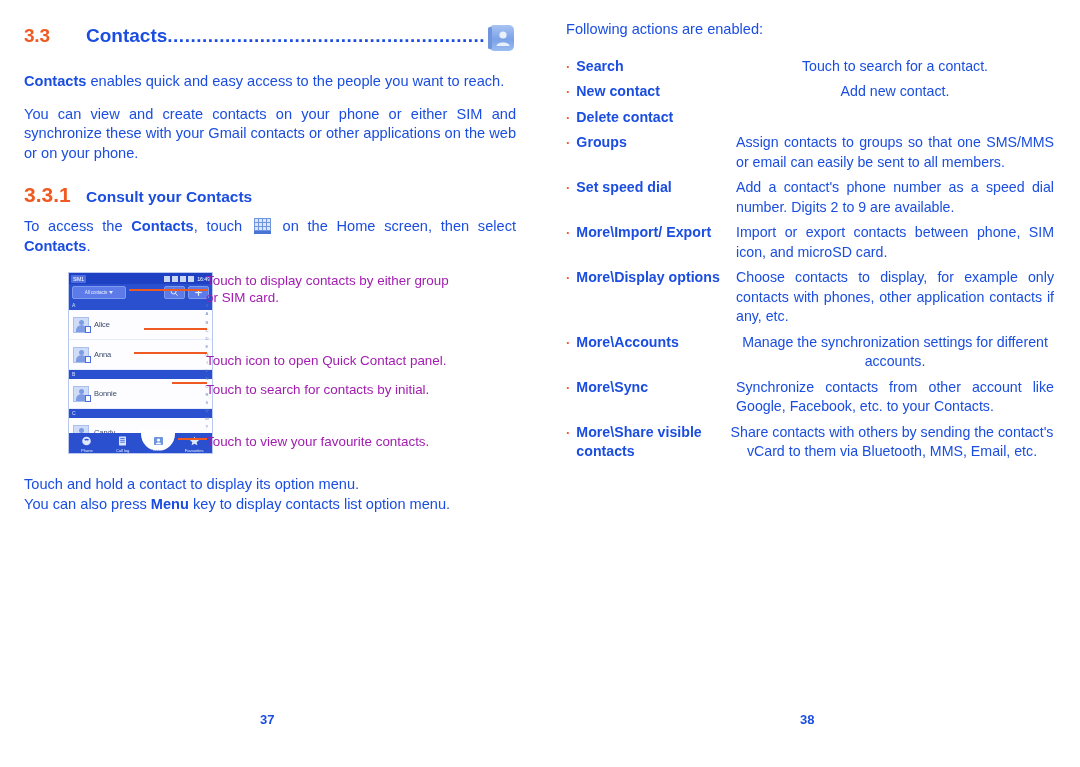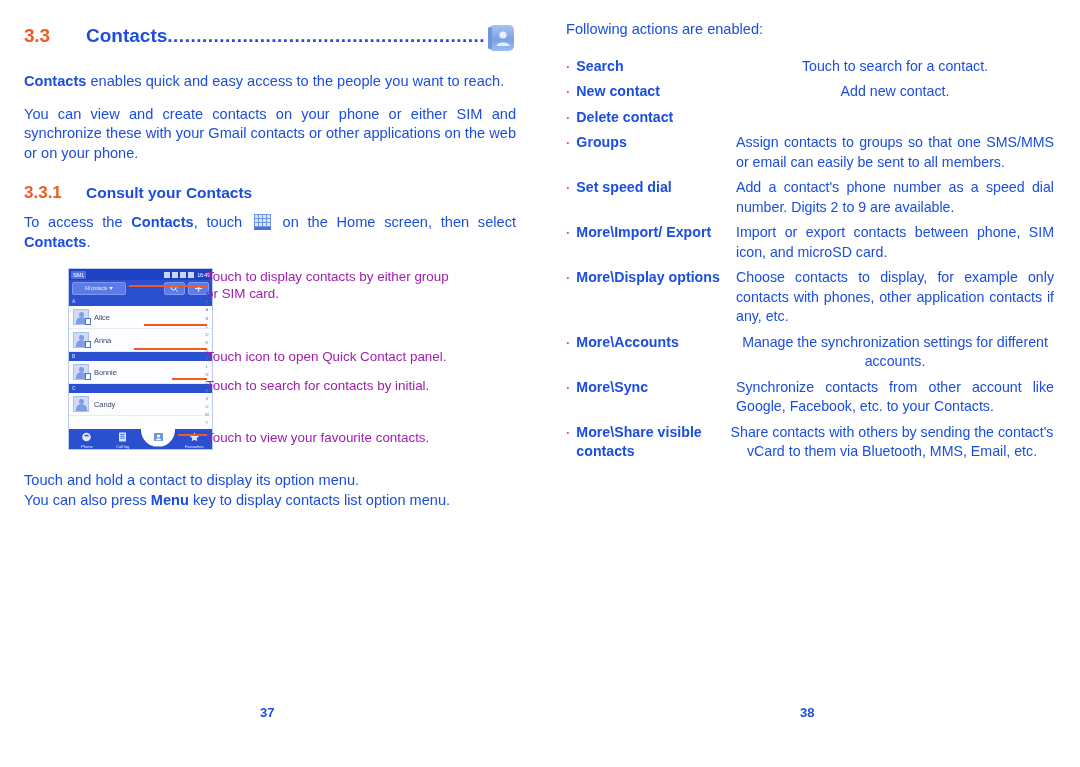--- a/index.html
+++ b/index.html
@@ -73,21 +73,21 @@
 
   .h-sub {
     margin-top: 20px;
     margin-bottom: 10px;
     display: flex;
     align-items: baseline;
   }
   .h-sub-num {
     color: #ef5a22;
     font-weight: bold;
-    font-size: 17px;
+    font-size: 21px;
     width: 62px;
     flex: 0 0 62px;
   }
   .h-sub-title {
     color: #1b4ee0;
     font-weight: bold;
     font-size: 15.5px;
   }
 
   p.body {
@@ -208,21 +208,21 @@
   .ph-divider {
     height: 9px;
     background: #2a50cf;
     color: #d8e2ff;
     font-size: 5px;
     padding-left: 3px;
     line-height: 9px;
     box-sizing: border-box;
   }
   .ph-row {
-    height: 23px;
+    height: 30px;
     display: flex;
     align-items: center;
     padding-left: 4px;
     box-sizing: border-box;
     border-bottom: 1px solid #e6ecfb;
   }
   .ph-avatar {
     position: relative;
     width: 16px;
     height: 16px;
@@ -351,21 +351,21 @@
     line-height: 19.5px;
     color: #1b4ee0;
     text-align: justify;
     text-justify: inter-word;
   }
   .defdesc.noj { text-align: center; }
 
   
   .pagenum {
     position: absolute;
-    bottom: 47px;
+    bottom: 40px;
     font-size: 13px;
     font-weight: bold;
     color: #1b4ee0;
     margin-top: 17px;
   }
   .pagenum-left  { left: 260px; }
   .pagenum-right { left: 800px; }
 </style>
 </head>
 <body>

